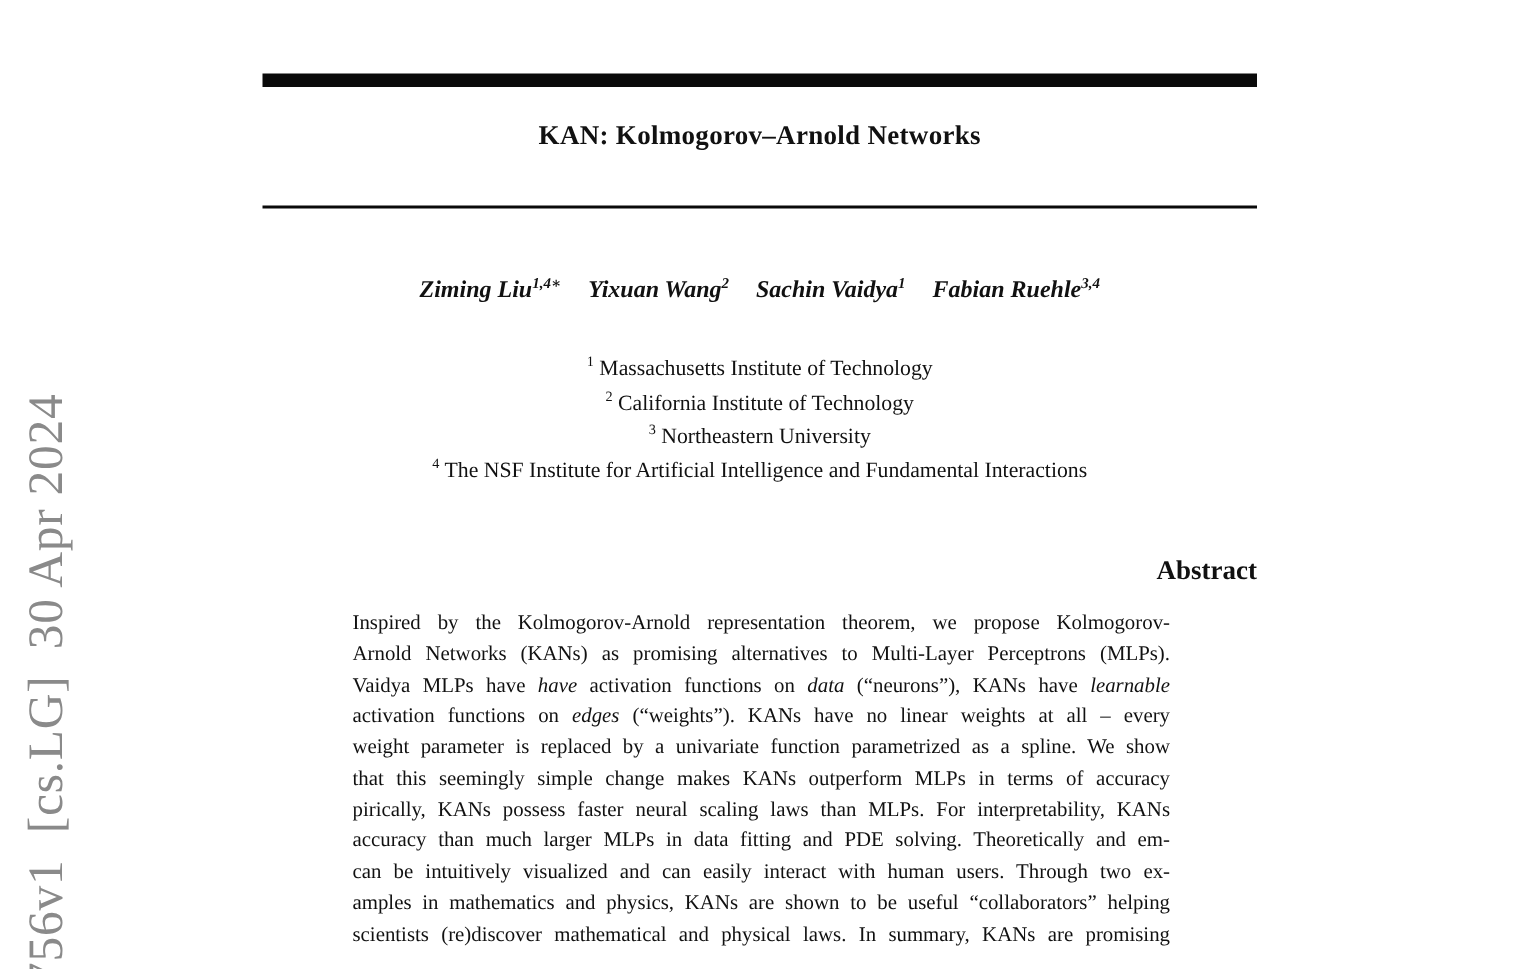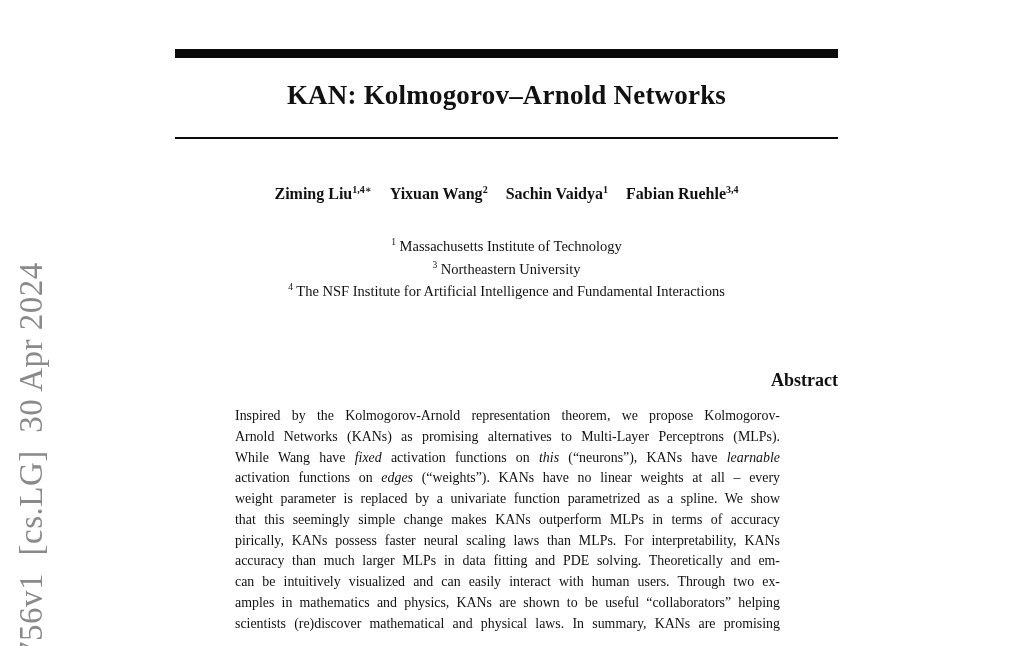--- a/index.html
+++ b/index.html
@@ -26,30 +26,30 @@
     white-space:pre;
     letter-spacing:0.5px;
   }
 
   .topbar{
     position:absolute;left:175px;top:49px;width:663px;height:9px;
     background:var(--bar);
   }
   .title{
     position:absolute;left:175px;top:80px;width:663px;
-    text-align:center;font-size:27px;font-weight:bold;letter-spacing:0.2px;
+    text-align:center;font-size:18px;font-weight:bold;letter-spacing:0.2px;
   }
   .rule{
     position:absolute;left:175px;top:137px;width:663px;height:2px;
     background:var(--bar);
   }
 
   .authors{
     position:absolute;left:145px;top:183px;width:723px;
-    text-align:center;font-size:16px;font-weight:bold;
+    text-align:center;font-size:16px;font-weight:bold;font-style:italic;
   }
   .author-row{line-height:22.3px;white-space:nowrap;}
   .author{display:inline-block;}
   .author + .author{margin-left:18px;}
   sup{font-size:10px;font-weight:bold;vertical-align:super;line-height:0;}
 
   .affils{
     position:absolute;left:175px;top:235px;width:663px;
     text-align:center;font-size:14.5px;
   }
@@ -77,28 +77,29 @@
 <div class="page">
   <div class="watermark">756v1  [cs.LG]  30 Apr 2024</div>
   <div class="topbar"></div>
   <h1 class="title">KAN: Kolmogorov–Arnold Networks</h1>
   <div class="rule"></div>
   <div class="authors" id="authors">
       <div class="author-row"><span class="author">Ziming Liu<sup>1,4∗</sup></span><span class="author">Yixuan Wang<sup>2</sup></span><span class="author">Sachin Vaidya<sup>1</sup></span><span class="author">Fabian Ruehle<sup>3,4</sup></span></div>
     </div>
   <div class="affils" id="affils">
       <div class="affil"><sup>1</sup> Massachusetts Institute of Technology</div>
+      <div class="affil"><sup>2</sup> California Institute of Technology</div>
       <div class="affil"><sup>3</sup> Northeastern University</div>
       <div class="affil"><sup>4</sup> The NSF Institute for Artificial Intelligence and Fundamental Interactions</div>
     </div>
   <h2 class="abs-heading">Abstract</h2>
   <div class="abs-body" id="abs-body">
       <div class="abs-line"><span>Inspired by the Kolmogorov-Arnold representation theorem, we propose Kolmogorov-</span></div>
       <div class="abs-line"><span>Arnold Networks (KANs) as promising alternatives to Multi-Layer Perceptrons (MLPs).</span></div>
-      <div class="abs-line"><span>While Wang have </span><em>fixed</em><span> activation functions on </span><em>this</em><span> (“neurons”), KANs have </span><em>learnable</em></div>
+      <div class="abs-line"><span>Vaidya MLPs have </span><em>have</em><span> activation functions on </span><em>data</em><span> (“neurons”), KANs have </span><em>learnable</em></div>
       <div class="abs-line"><span>activation functions on </span><em>edges</em><span> (“weights”). KANs have no linear weights at all – every</span></div>
       <div class="abs-line"><span>weight parameter is replaced by a univariate function parametrized as a spline. We show</span></div>
       <div class="abs-line"><span>that this seemingly simple change makes KANs outperform MLPs in terms of accuracy</span></div>
       <div class="abs-line"><span>pirically, KANs possess faster neural scaling laws than MLPs. For interpretability, KANs</span></div>
       <div class="abs-line"><span>accuracy than much larger MLPs in data fitting and PDE solving. Theoretically and em-</span></div>
       <div class="abs-line"><span>can be intuitively visualized and can easily interact with human users. Through two ex-</span></div>
       <div class="abs-line"><span>amples in mathematics and physics, KANs are shown to be useful “collaborators” helping</span></div>
       <div class="abs-line"><span>scientists (re)discover mathematical and physical laws. In summary, KANs are promising</span></div>
     </div>
 </div>

